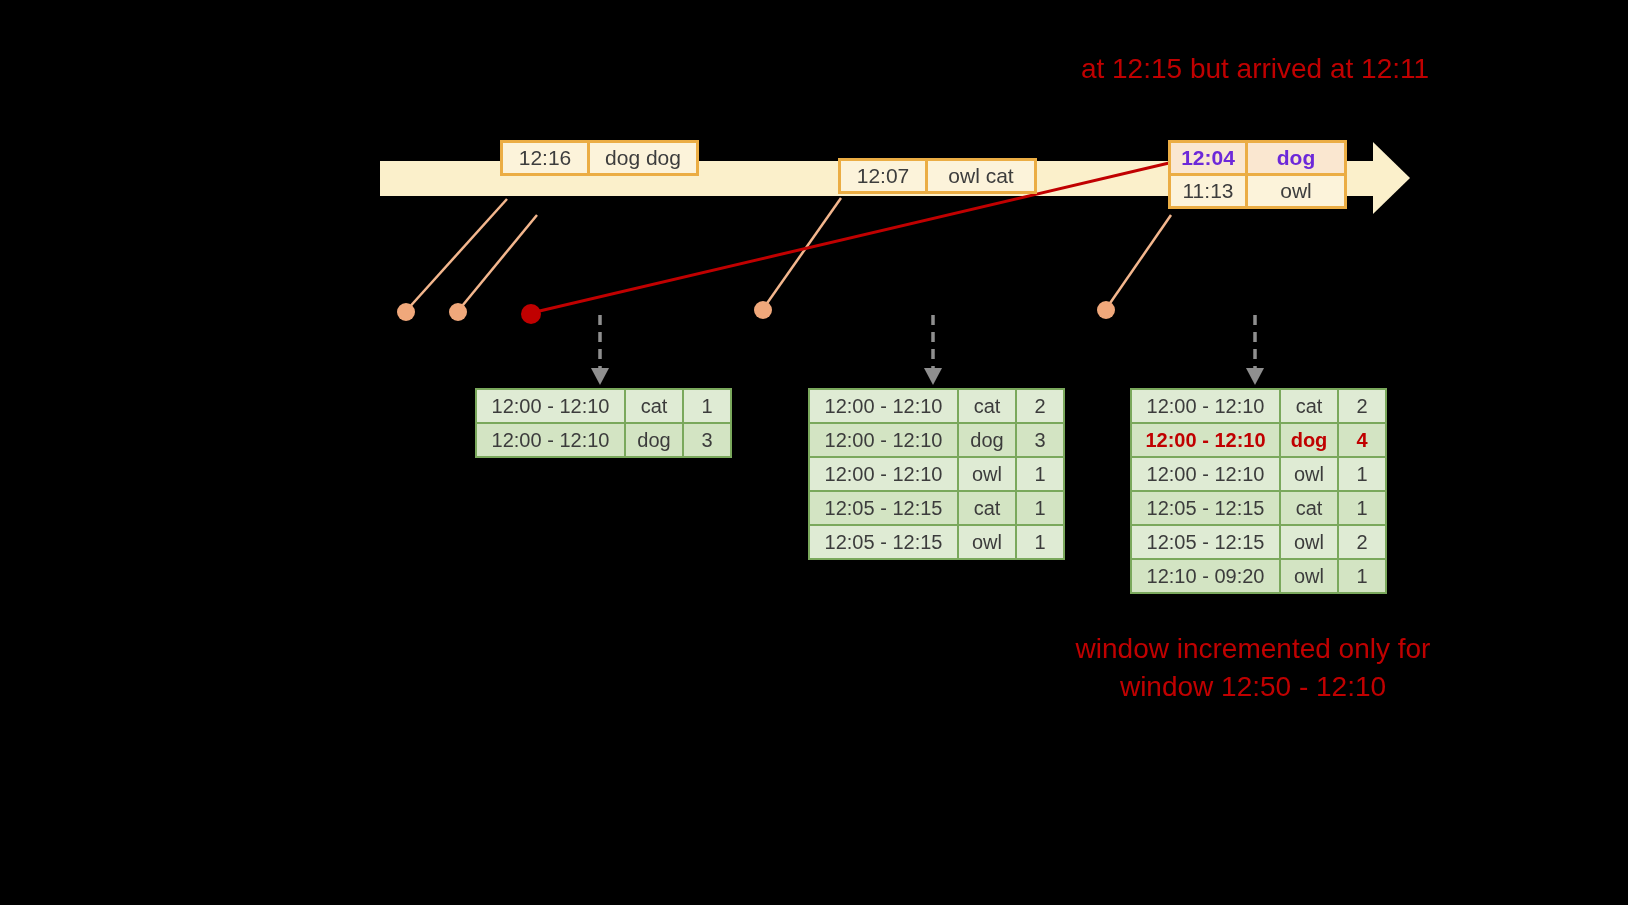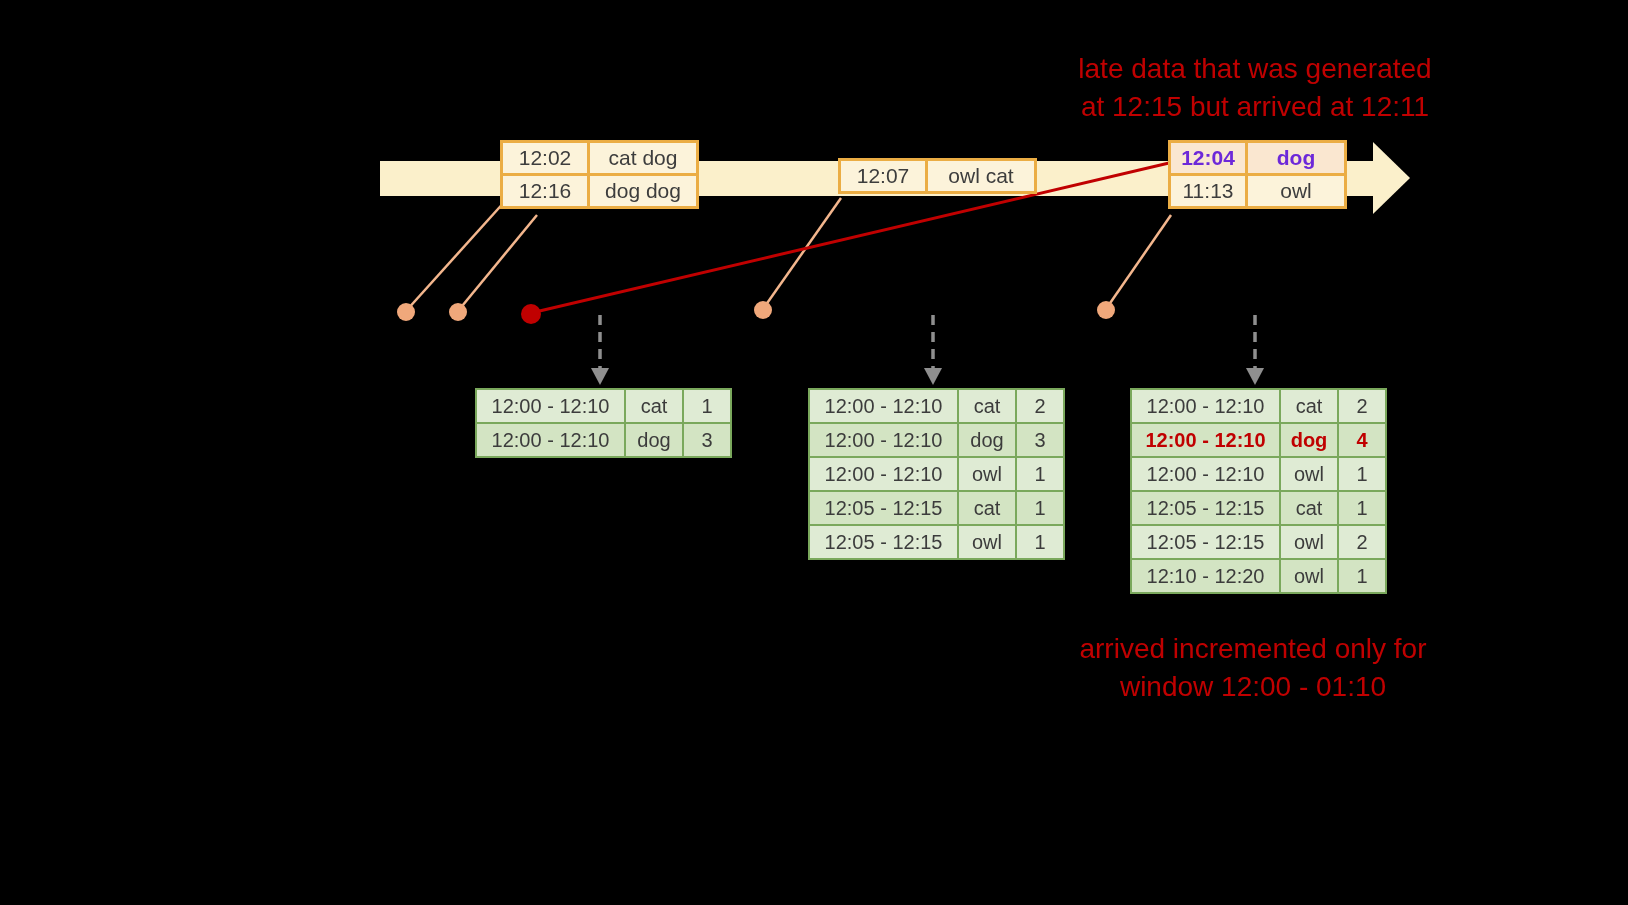--- a/index.html
+++ b/index.html
@@ -83,30 +83,25 @@
     <polygon points="591,368 609,368 600,385" fill="#8f8f8f"></polygon>
 
     <line x1="933" y1="315" x2="933" y2="370" stroke="#8f8f8f" stroke-width="3.5" stroke-dasharray="10 7"></line>
     <polygon points="924,368 942,368 933,385" fill="#8f8f8f"></polygon>
 
     <line x1="1255" y1="315" x2="1255" y2="370" stroke="#8f8f8f" stroke-width="3.5" stroke-dasharray="10 7"></line>
     <polygon points="1246,368 1264,368 1255,385" fill="#8f8f8f"></polygon>
   </svg>
 
   <div class="note" style="left:985px; top:50px;">
-    <div>late data that was generated</div>
     <div>at 12:15 but arrived at 12:11</div>
   </div>
 
   <table class="event-table" style="left:500px; top:140px;">
     <tbody>
-        <tr>
-      <td class="time">12:02</td>
-      <td class="words">cat dog</td>
-    </tr>
     <tr>
       <td class="time">12:16</td>
       <td class="words">dog dog</td>
     </tr>
   </tbody>
     </table>
 
   <table class="event-table" style="left:838px; top:158px;">
     <tbody>
         <tr>
@@ -195,25 +190,25 @@
       <td class="window">12:05 - 12:15</td>
       <td class="word">cat</td>
       <td class="count">1</td>
     </tr>
     <tr>
       <td class="window">12:05 - 12:15</td>
       <td class="word">owl</td>
       <td class="count">2</td>
     </tr>
     <tr>
-      <td class="window">12:10 - 12:20</td>
+      <td class="window">12:10 - 09:20</td>
       <td class="word">owl</td>
       <td class="count">1</td>
     </tr>
   </tbody>
     </table>
 
   <div class="note" style="left:983px; top:630px;">
-    <div>arrived incremented only for</div>
-    <div>window 12:00 - 01:10</div>
+    <div>window incremented only for</div>
+    <div>window 12:50 - 12:10</div>
   </div>
 
 </div>
 
 </body></html>

